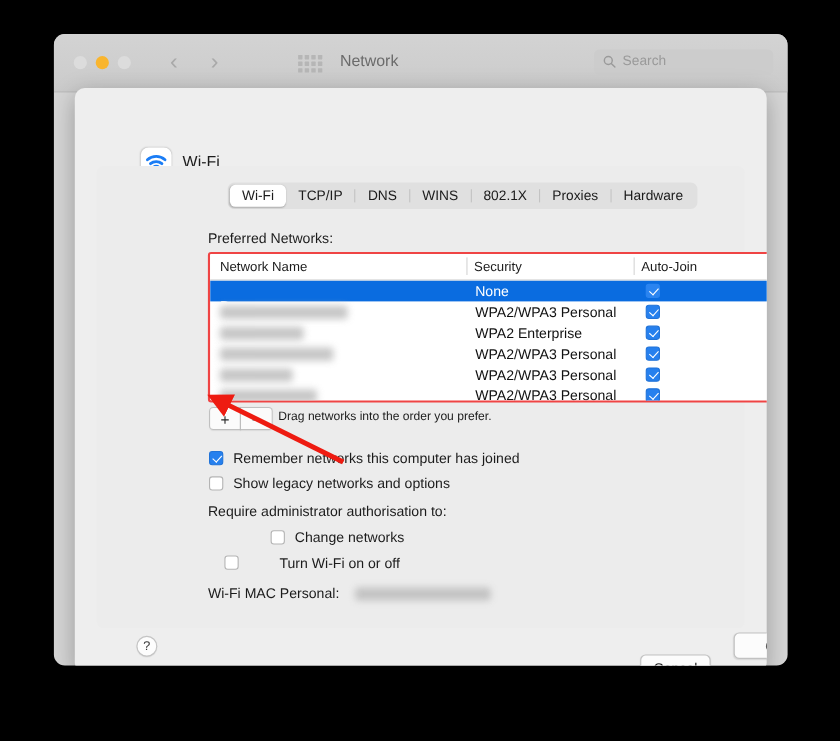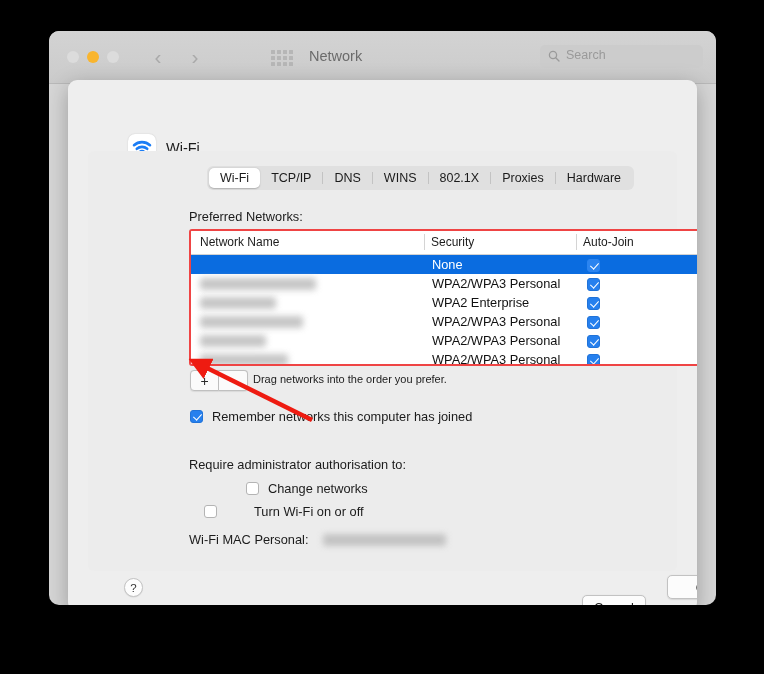--- a/index.html
+++ b/index.html
@@ -561,20 +561,24 @@
       <div id="seg-buttons">
         <div class="seg-btn left">+</div>
         <div class="seg-btn right">−</div>
       </div>
       <div id="drag-hint">Drag networks into the order you prefer.</div>
 
       <div class="opt-row" id="opt-remember">
         <span class="cb on"></span>
         <span class="opt-label">Remember networks this computer has joined</span>
       </div>
+      <div class="opt-row" id="opt-legacy">
+        <span class="cb off"></span>
+        <span class="opt-label">Show legacy networks and options</span>
+      </div>
 
       <div id="require-label">Require administrator authorisation to:</div>
 
       <div class="opt-row" id="opt-change">
         <span class="cb off"></span>
         <span class="opt-label">Change networks</span>
       </div>
       <div class="opt-row" id="opt-turn">
         <span class="cb off"></span>
         <span class="opt-label">Turn Wi-Fi on or off</span>

